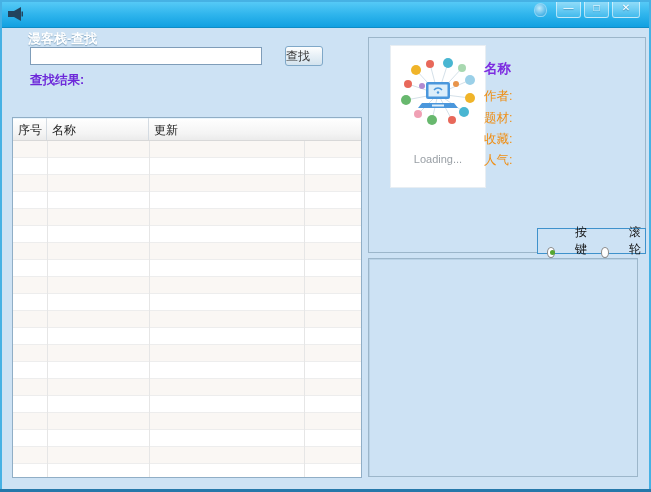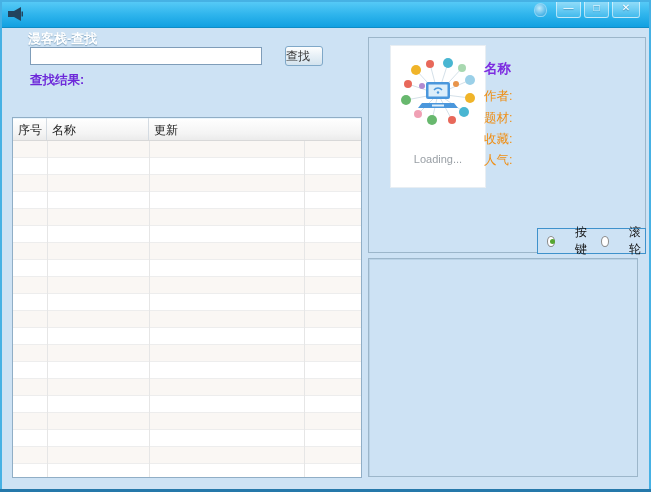--- a/index.html
+++ b/index.html
@@ -111,21 +111,21 @@
   .field-author    { top: 50px; }
   .field-genre     { top: 72px; }
   .field-favorites { top: 93px; }
   .field-popularity{ top: 114px; }
 
   .mode-box {
     position: absolute; left: 537px; top: 228px; width: 109px; height: 26px;
     border: 1px solid #3f92cc; background: #cde2f4; z-index: 10;
     display: flex; align-items: center; padding-left: 9px; gap: 10px;
   }
-  .radio-item { display: flex; align-items: center; gap: 20px; cursor: pointer; }
+  .radio-item { display: flex; align-items: flex-end; gap: 20px; cursor: pointer; }
   .radio-circle {
     width: 11px; height: 11px; border-radius: 50%; background: #fff;
     border: 1px solid #8a8a8a; position: relative;
   }
   .radio-item.selected .radio-circle::after {
     content: ""; position: absolute; left: 2px; top: 2px; width: 5px; height: 5px;
     border-radius: 50%; background: #55a630;
   }
   .radio-label { font-size: 12px; color: #111; }
 

